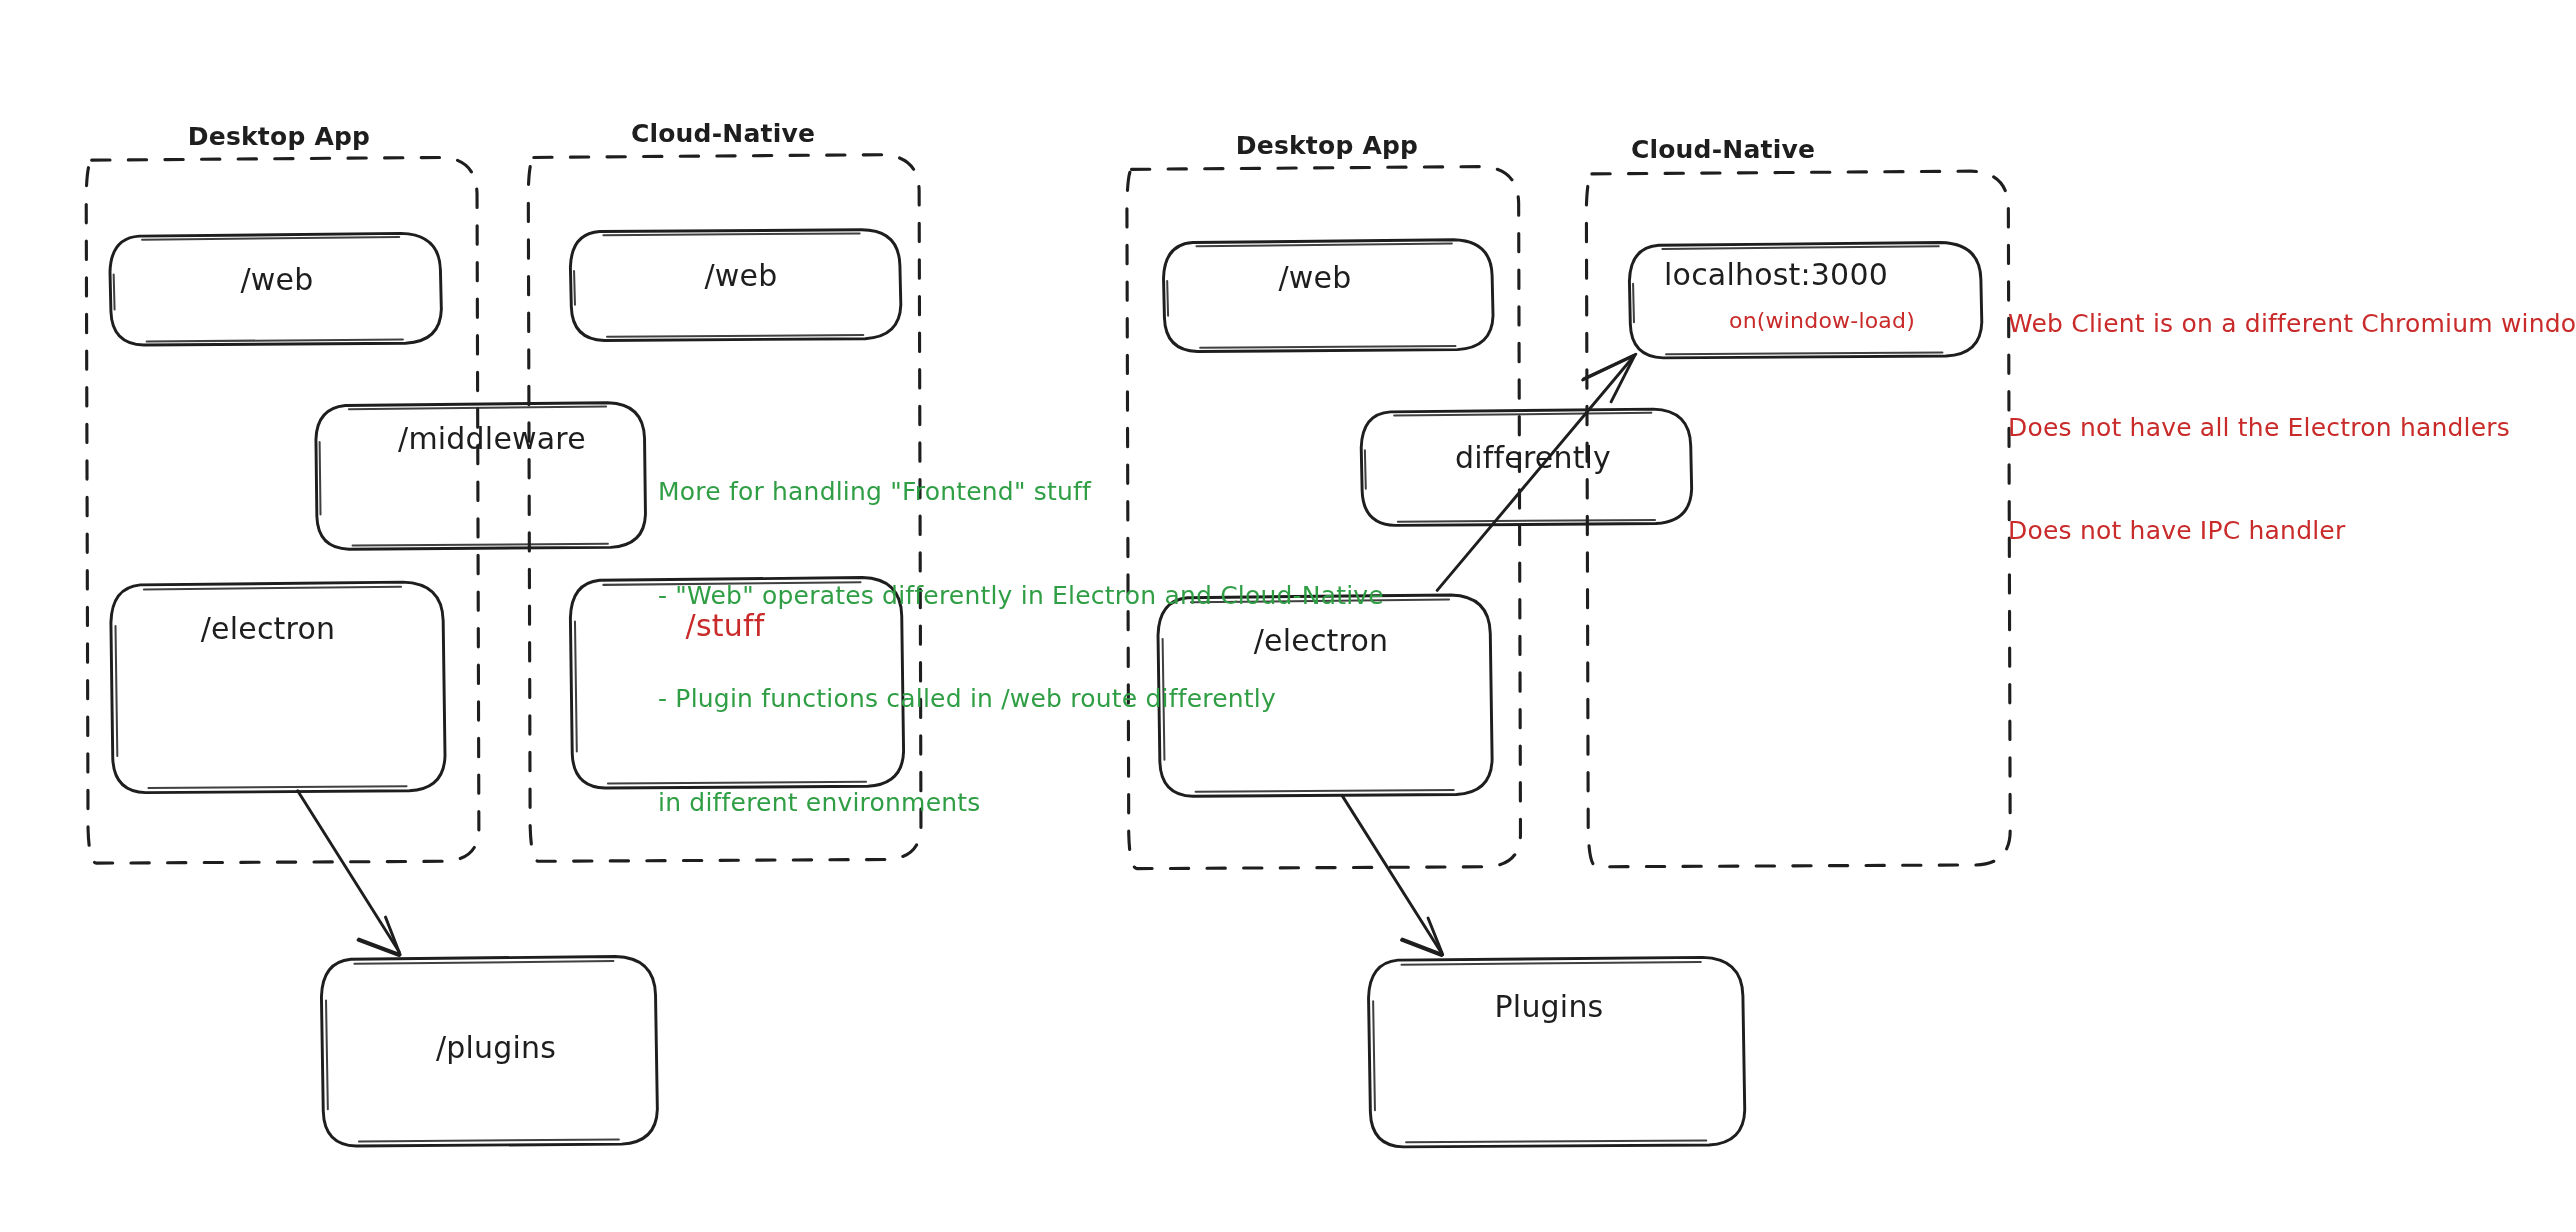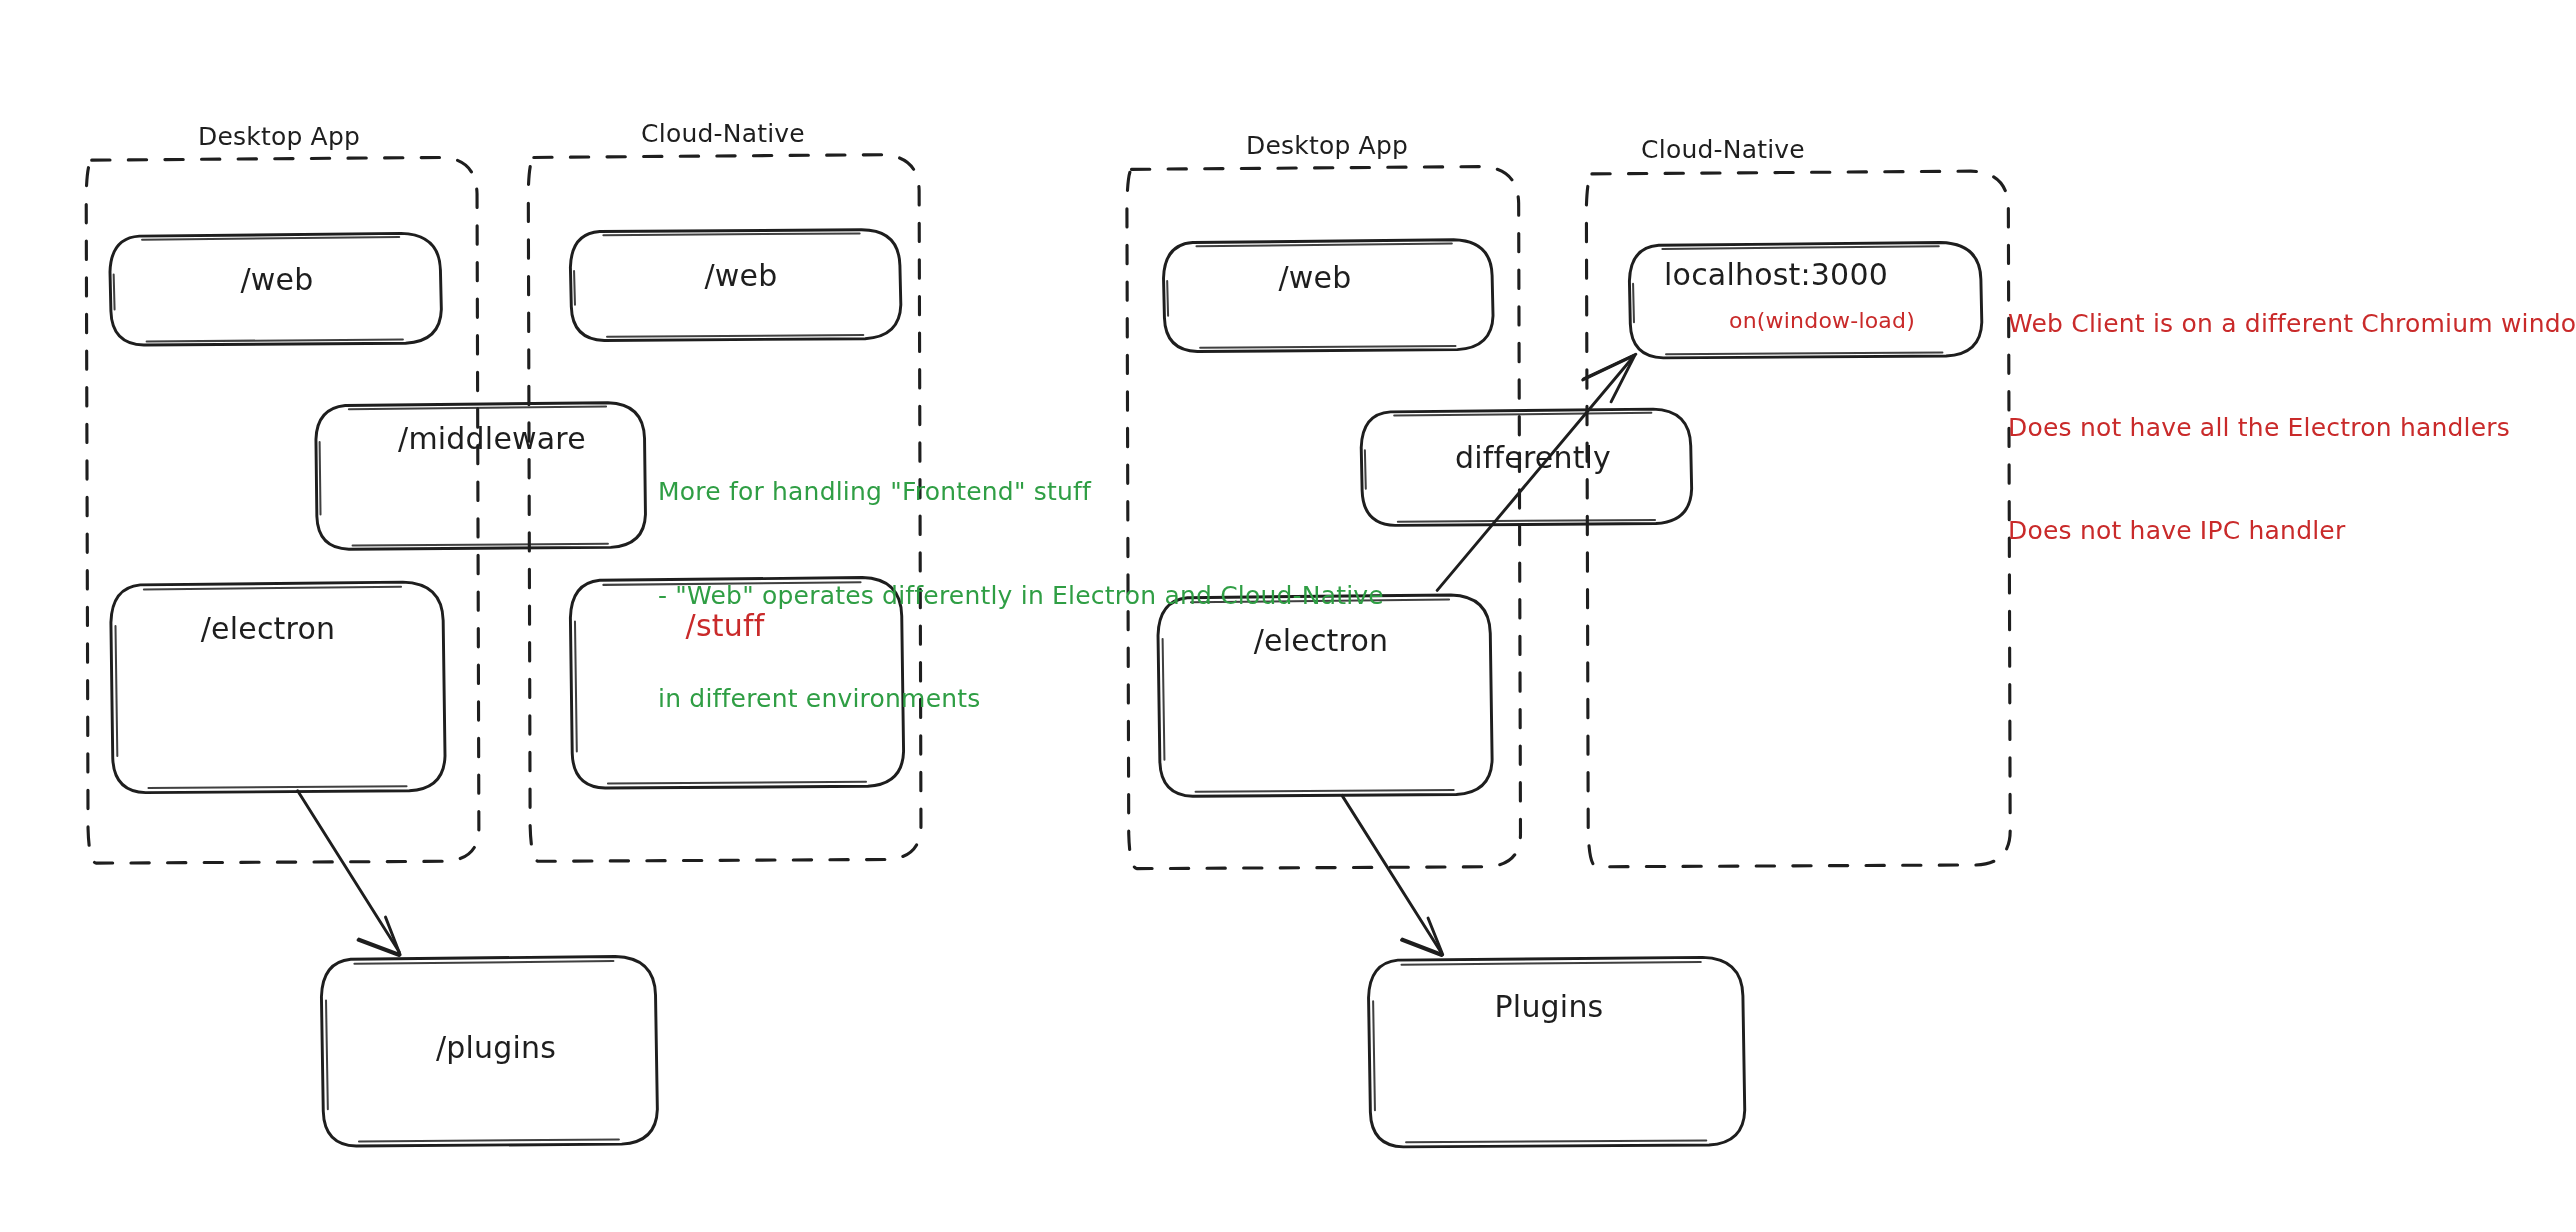--- a/index.html
+++ b/index.html
@@ -30,20 +30,21 @@
     white-space: pre;
     color: #1e1e1e;
     font-family: "DejaVu Sans", sans-serif;
     letter-spacing: 0.2px;
     pointer-events: auto;
   }
   .group-title {
     font-size: 25px;
     text-align: center;
     transform: translateX(-50%);
+    font-weight: bold;
   }
   .box-title {
     font-size: 30px;
     text-align: center;
     transform: translateX(-50%);
   }
   .box-title-red {
     color: #c92a2a;
   }
   .note {
@@ -197,20 +198,21 @@
 
   <div class="lbl box-title" style="left:1533px; top:440px;">differently</div>
 
   <div class="lbl box-title" style="left:1321px; top:623px;">/electron</div>
 
   <div class="lbl box-title" style="left:1549px; top:989px;">Plugins</div>
 
   <div class="lbl note note-green" style="left:658px; top:406px;">
     <div>More for handling "Frontend" stuff</div>
     <div>- "Web" operates differently in Electron and Cloud-Native</div>
+    <div>- Plugin functions called in /web route differently</div>
     <div>in different environments</div>
   </div>
 
   <div class="lbl note note-red" style="left:2008px; top:238px;">
     <div>Web Client is on a different Chromium window</div>
     <div>Does not have all the Electron handlers</div>
     <div>Does not have IPC handler</div>
   </div>
 
 </div>

